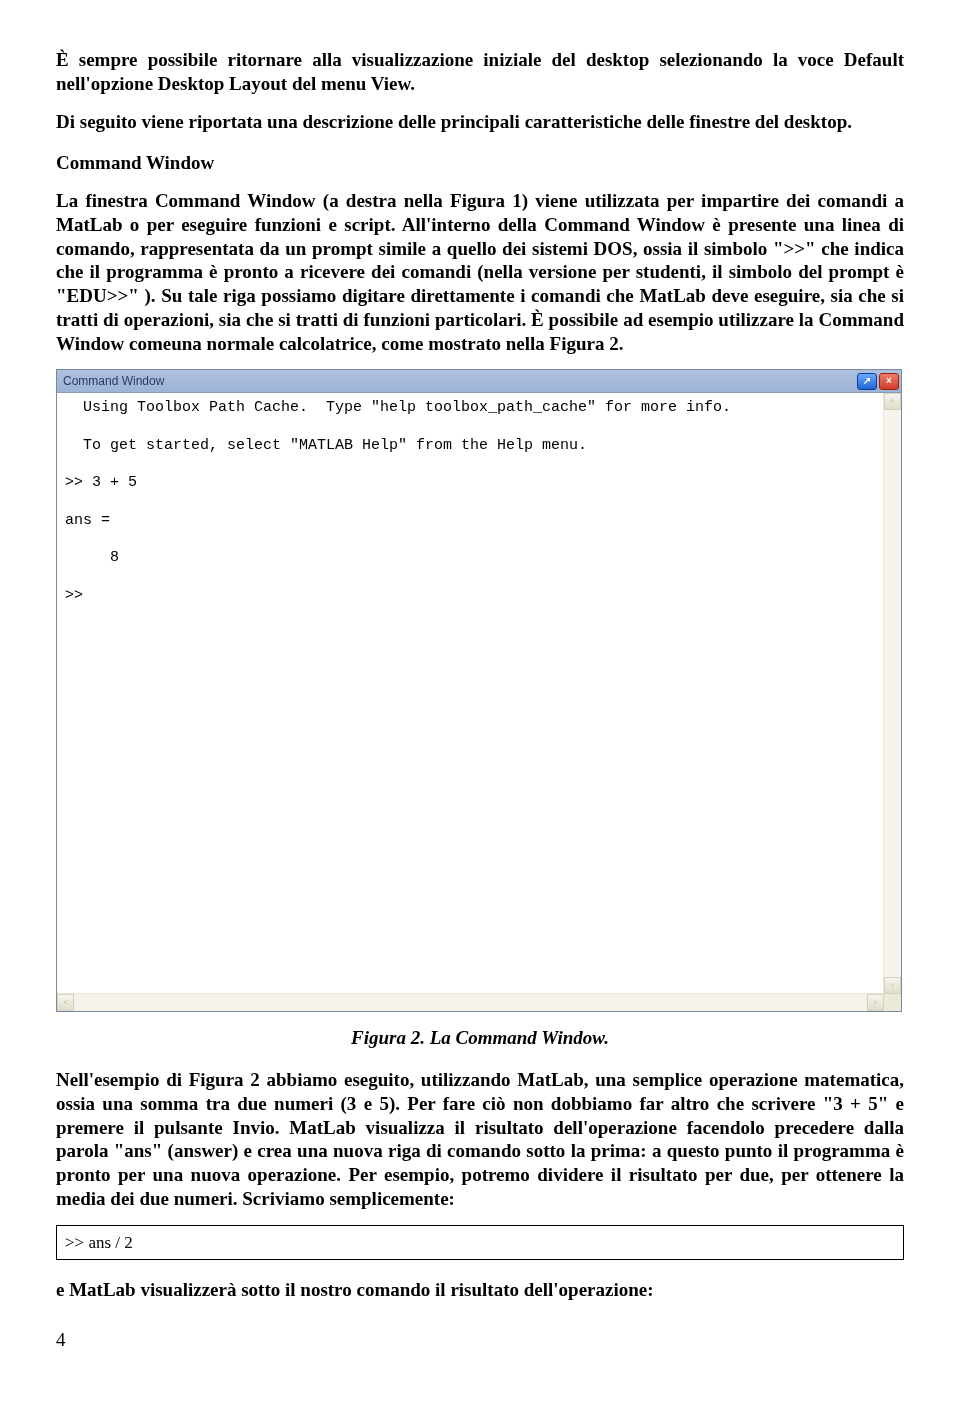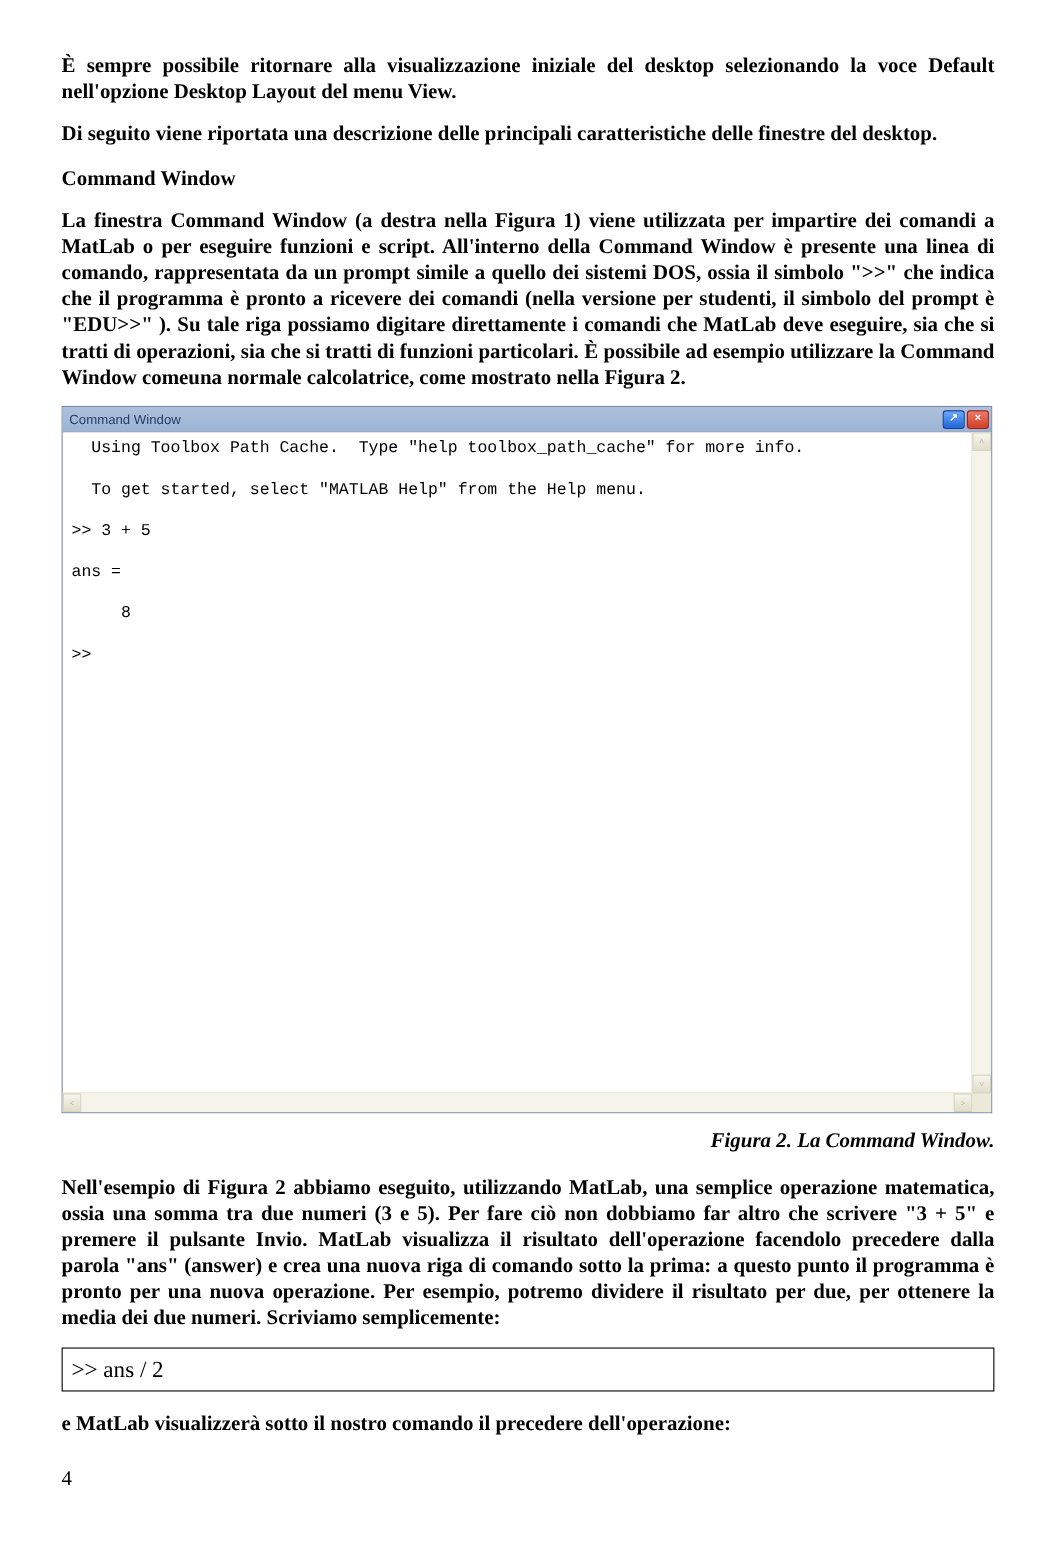--- a/index.html
+++ b/index.html
@@ -16,21 +16,21 @@
   p { margin: 0 0 14px 0; text-align: justify; font-weight: bold; }
   h3 {
     font-family: "Times New Roman", Times, serif;
     font-weight: bold;
     font-size: 19px;
     margin: 18px 0 14px 0;
   }
   .figure-caption {
     font-style: italic;
     margin: 14px 0 18px 0;
-    text-align: right;
+    text-align: center;
   }
 
   
   .cmdwin {
     border: 1px solid #7a8aa6;
     width: 846px;
     margin: 10px 0 4px 0;
     background: #fff;
     box-sizing: border-box;
   }
@@ -130,21 +130,21 @@
   .hscroll-corner {
     width: 17px;
     background: #ece9d8;
   }
 
   .codebox {
     border: 1px solid #000;
     padding: 6px 8px;
     margin: 12px 0 18px 0;
     font-family: "Times New Roman", Times, serif;
-    font-size: 21px;
+    font-size: 17px;
     box-sizing: border-box;
   }
 
   .page-num {
     margin-top: 26px;
     font-size: 19px;
   }
 </style>
 </head>
 <body>
@@ -187,15 +187,15 @@
     </div>
   </div>
 </div>
 
 <p class="figure-caption">Figura 2. La Command Window.</p>
 
 <p>Nell'esempio di Figura 2 abbiamo eseguito, utilizzando MatLab, una semplice operazione matematica, ossia una somma tra due numeri (3 e 5). Per fare ciò non dobbiamo far altro che scrivere "3 + 5" e premere il pulsante Invio. MatLab visualizza il risultato dell'operazione facendolo precedere dalla parola "ans" (answer) e crea una nuova riga di comando sotto la prima: a questo punto il programma è pronto per una nuova operazione. Per esempio, potremo dividere il risultato per due, per ottenere la media dei due numeri. Scriviamo semplicemente:</p>
 
 <div class="codebox">&gt;&gt; ans / 2</div>
 
-<p>e MatLab visualizzerà sotto il nostro comando il precedere dell'operazione:</p>
+<p>e MatLab visualizzerà sotto il nostro comando il risultato dell'operazione:</p>
 
 <div class="page-num">4</div>
 
 </body></html>

